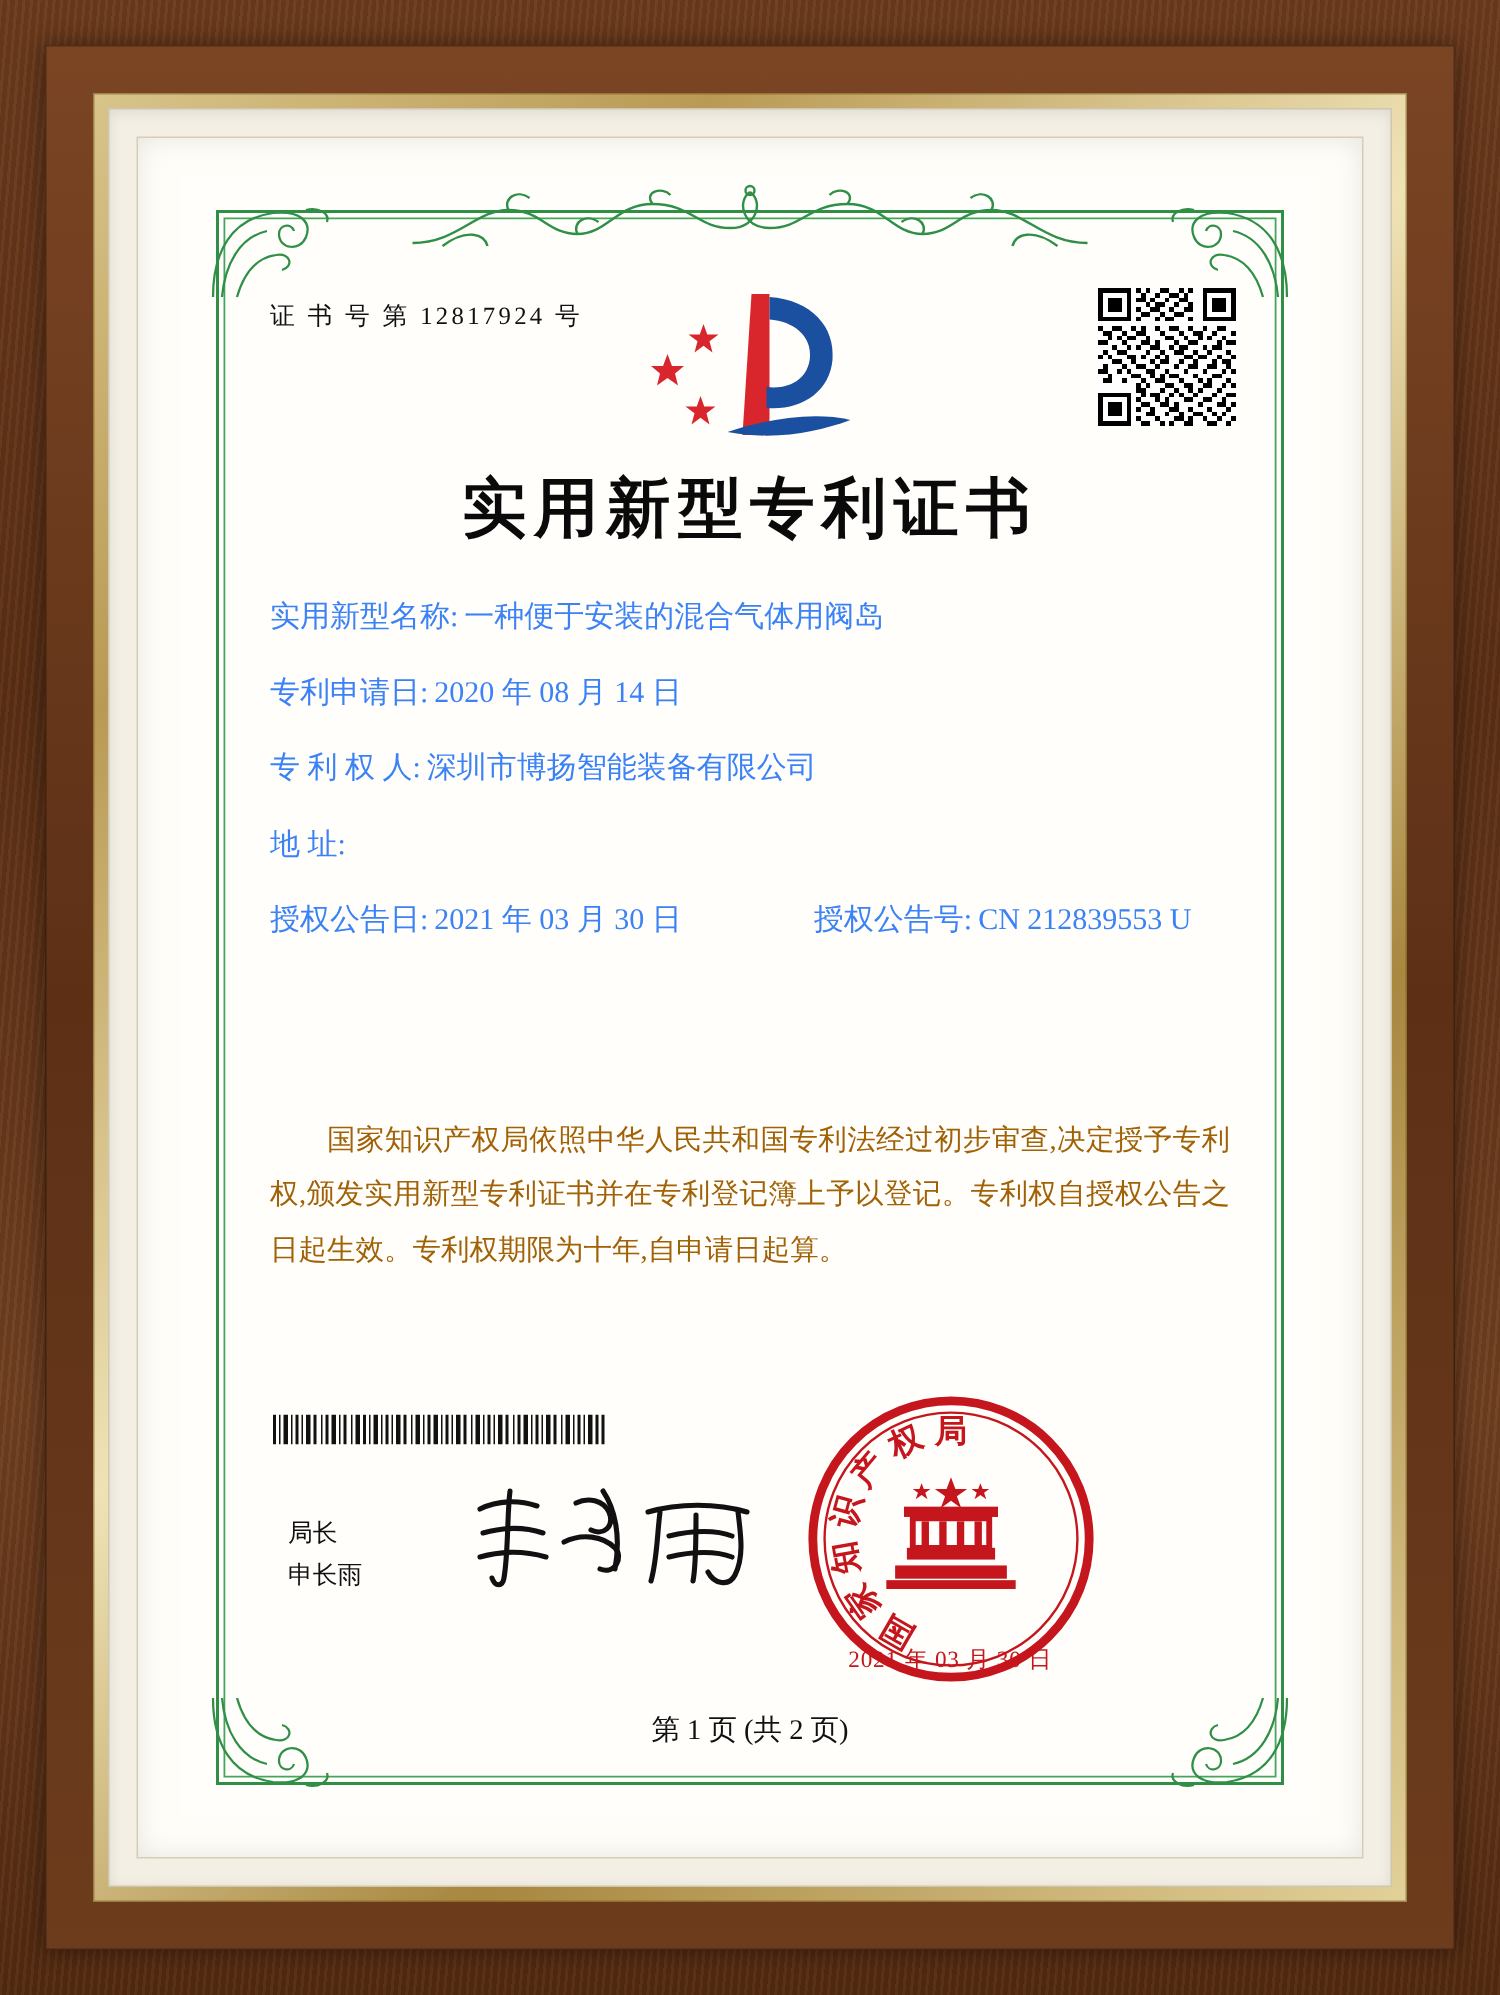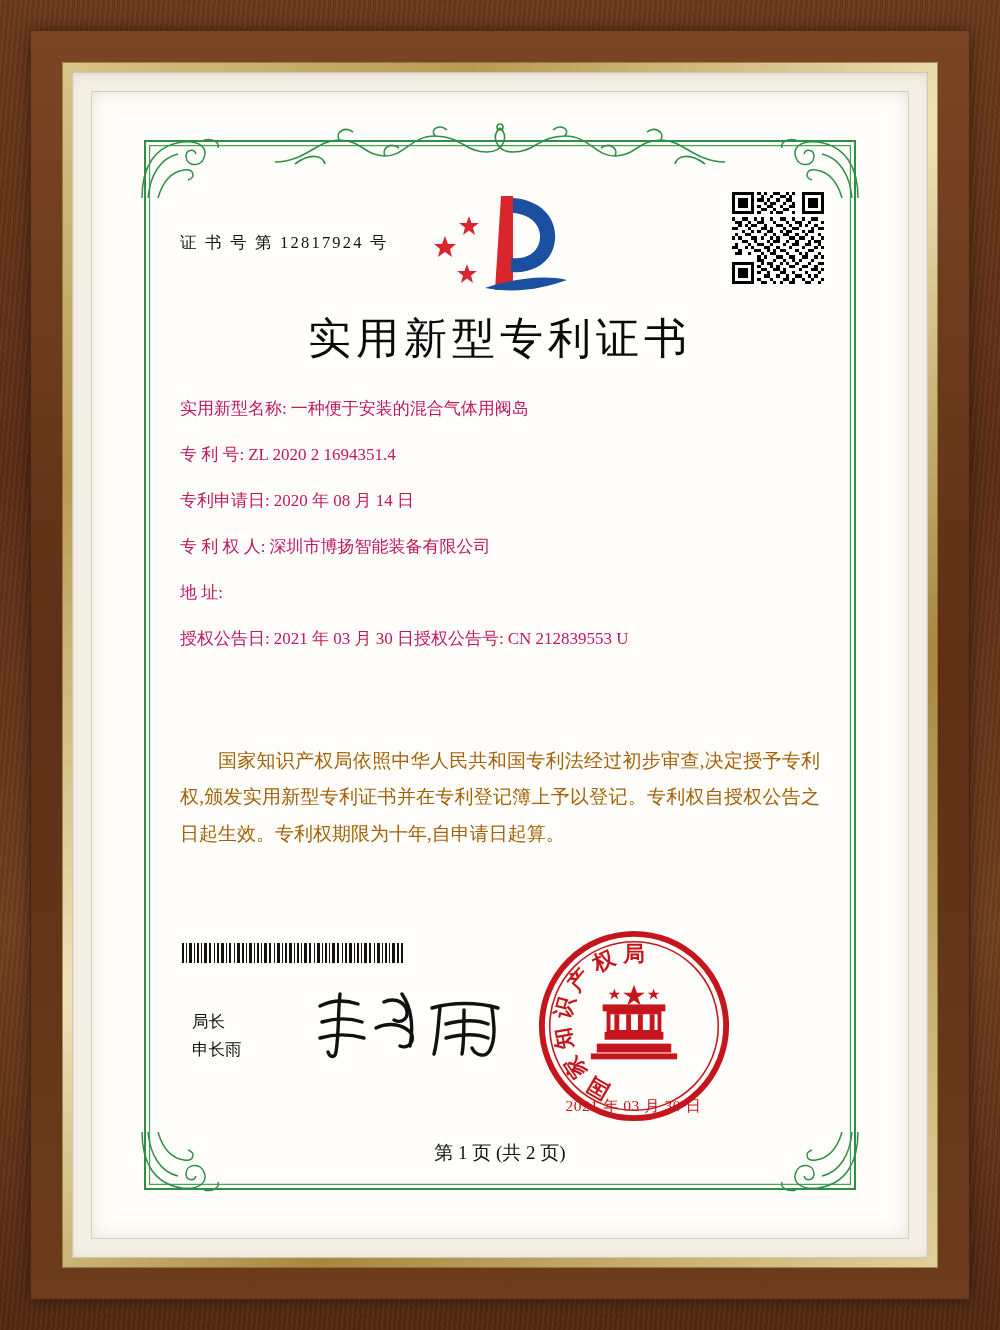--- a/index.html
+++ b/index.html
@@ -55,39 +55,39 @@
   .top-garland{
     position:absolute;left:50%;top:4px;transform:translateX(-50%);
     width:470px;height:44px;color:#2f8f46;
   }
   .top-garland svg{width:100%;height:100%;display:block;}
 
   
   .content{position:absolute;left:56px;top:70px;right:56px;bottom:40px;}
   .cert-no{
     font-size:16.5px;color:#111;letter-spacing:2.2px;
-    position:absolute;left:4px;top:12px;margin-top:32px;
+    position:absolute;left:4px;top:12px;
   }
   .logo{position:absolute;left:50%;top:0px;transform:translateX(-50%);width:150px;height:110px;}
   .qr{position:absolute;right:0px;top:4px;width:92px;height:92px;}
   .qr canvas,.qr svg{display:block;}
 
   .title{
     position:absolute;left:0;right:0;top:122px;text-align:center;
-    font-size:43px;font-weight:normal;letter-spacing:5px;color:#0a0a0a;
+    font-size:43px;font-weight:bold;letter-spacing:5px;color:#0a0a0a;
     font-family:"DejaVu Serif","Liberation Serif",serif;
   }
 
-  .fields{position:absolute;left:4px;right:4px;top:208px;font-size:17px;color:#be185d;}
+  .fields{position:absolute;left:4px;right:4px;top:208px;font-size:20px;color:#3b82f6;}
   .row{display:flex;margin-bottom:20.5px;line-height:1.5;}
   .lbl{white-space:pre;flex:0 0 auto;}
   .val{margin-left:4px;}
   .row.addr .val{max-width:560px;}
   .row.two{justify-content:flex-start;}
-  .row.two .second{white-space:pre;}
+  .row.two .second{margin-left:88px;white-space:pre;}
 
   .para{position:absolute;left:4px;right:4px;top:555px;font-size:19px;color:#a16207;line-height:1.92;text-align:justify;}
   .para p{margin:0 0 4px 0;text-indent:2em;}
 
   .barcode{position:absolute;left:6px;top:755px;height:20px;width:222px;}
   .signature-block{position:absolute;left:16px;top:820px;font-size:16.5px;color:#111;line-height:1.7;}
   .sign-img{position:absolute;left:130px;top:800px;width:215px;height:74px;color:#111;}
   .sign-img svg{width:100%;height:100%;}
 
   .seal{position:absolute;right:92px;top:740px;width:196px;height:196px;}
@@ -388,24 +388,20 @@
     </div>
 
     <div class="title">实用新型专利证书</div>
 
     <div class="fields">
       <div class="row">
         <span class="lbl">实用新型名称:</span>
         <span class="val">一种便于安装的混合气体用阀岛</span>
       </div>
       <div class="row">
-        <span class="lbl">专 利 号:</span>
-        <span class="val">ZL 2020 2 1694351.4</span>
-      </div>
-      <div class="row">
         <span class="lbl">专利申请日:</span>
         <span class="val">2020 年 08 月 14 日</span>
       </div>
       <div class="row">
         <span class="lbl">专 利 权 人:</span>
         <span class="val">深圳市博扬智能装备有限公司</span>
       </div>
       <div class="row addr">
         <span class="lbl">地 址:</span>
       </div>

